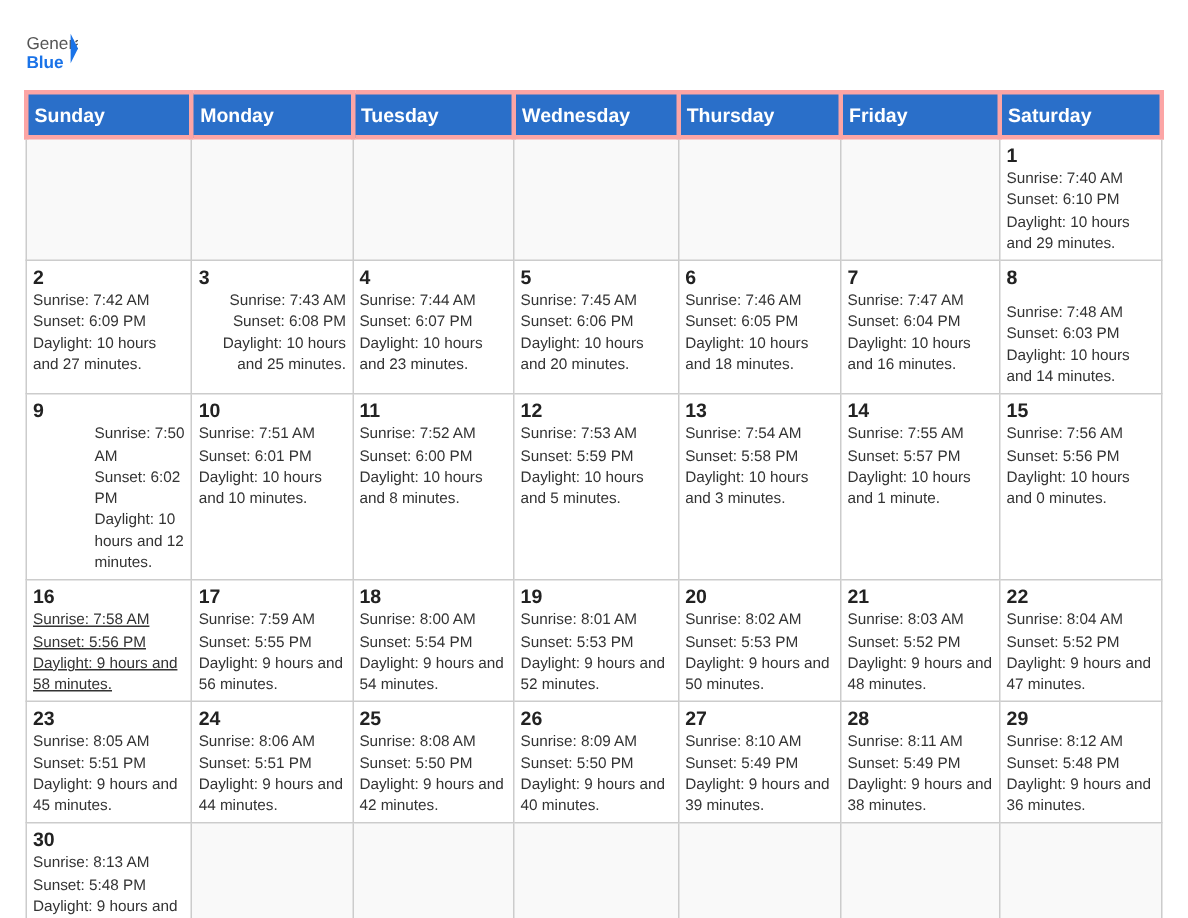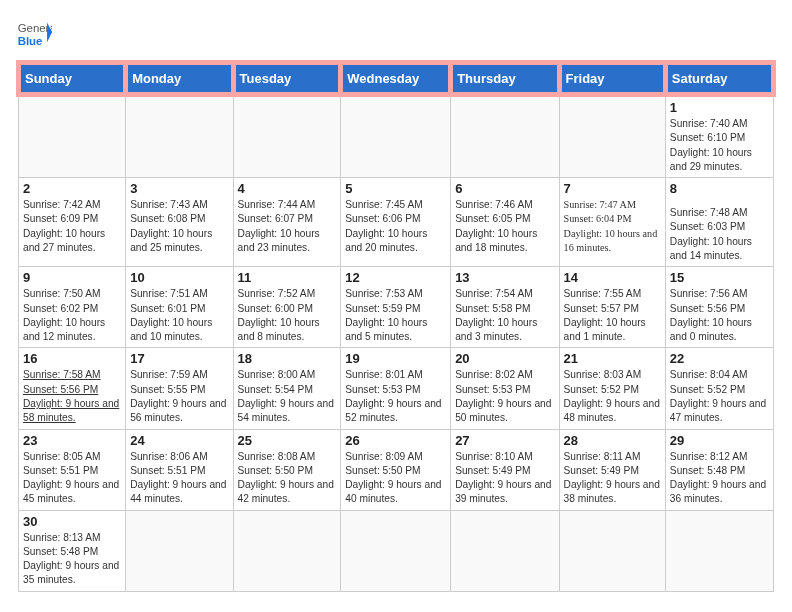--- a/index.html
+++ b/index.html
@@ -43,21 +43,21 @@
       border-collapse: collapse;
       border: 1px solid #ccc;
     }
     .calendar th {
       background: #2a6fc9;
       color: #fff;
       font-size: 13px;
       font-weight: bold;
       padding: 6px 4px;
       text-align: left;
-      border: 5px solid #fca5a5;
+      border: 3px solid #fca5a5;
     }
     .calendar td {
       border: 1px solid #ccc;
       vertical-align: top;
       padding: 3px 4px;
       width: 113px;
       min-height: 80px;
       font-size: 10.5px;
       color: #333;
     }
@@ -127,21 +127,21 @@
       </tr>
       <tr>
         <td>
           <span class="day-num">2</span>
           <div class="day-info" style="white-space: pre-line;">Sunrise: 7:42 AM
 Sunset: 6:09 PM
 Daylight: 10 hours and 27 minutes.</div>
         </td>
         <td>
           <span class="day-num">3</span>
-          <div class="day-info" style="white-space: pre-line;">Sunrise: 7:43 AM
+          <div class="day-info" style="white-space: pre-line; text-align: right;">Sunrise: 7:43 AM
 Sunset: 6:08 PM
 Daylight: 10 hours and 25 minutes.</div>
         </td>
         <td>
           <span class="day-num">4</span>
           <div class="day-info" style="white-space: pre-line;">Sunrise: 7:44 AM
 Sunset: 6:07 PM
 Daylight: 10 hours and 23 minutes.</div>
         </td>
         <td>
@@ -151,35 +151,35 @@
 Daylight: 10 hours and 20 minutes.</div>
         </td>
         <td>
           <span class="day-num">6</span>
           <div class="day-info" style="white-space: pre-line;">Sunrise: 7:46 AM
 Sunset: 6:05 PM
 Daylight: 10 hours and 18 minutes.</div>
         </td>
         <td>
           <span class="day-num">7</span>
-          <div class="day-info" style="white-space: pre-line; font-family: Liberation Serif, serif;">Sunrise: 7:47 AM
+          <div class="day-info" style="white-space: pre-line;">Sunrise: 7:47 AM
 Sunset: 6:04 PM
 Daylight: 10 hours and 16 minutes.</div>
         </td>
         <td>
           <span class="day-num">8</span>
           <div class="day-info" style="white-space: pre-line; margin-top: 10px;">Sunrise: 7:48 AM
 Sunset: 6:03 PM
 Daylight: 10 hours and 14 minutes.</div>
         </td>
       </tr>
       <tr>
         <td>
           <span class="day-num">9</span>
-          <div class="day-info" style="white-space: pre-line;">Sunrise: 7:50 AM
+          <div class="day-info" style="white-space: pre-line; margin-left: 41px;">Sunrise: 7:50 AM
 Sunset: 6:02 PM
 Daylight: 10 hours and 12 minutes.</div>
         </td>
         <td>
           <span class="day-num">10</span>
           <div class="day-info" style="white-space: pre-line;">Sunrise: 7:51 AM
 Sunset: 6:01 PM
 Daylight: 10 hours and 10 minutes.</div>
         </td>
         <td>

